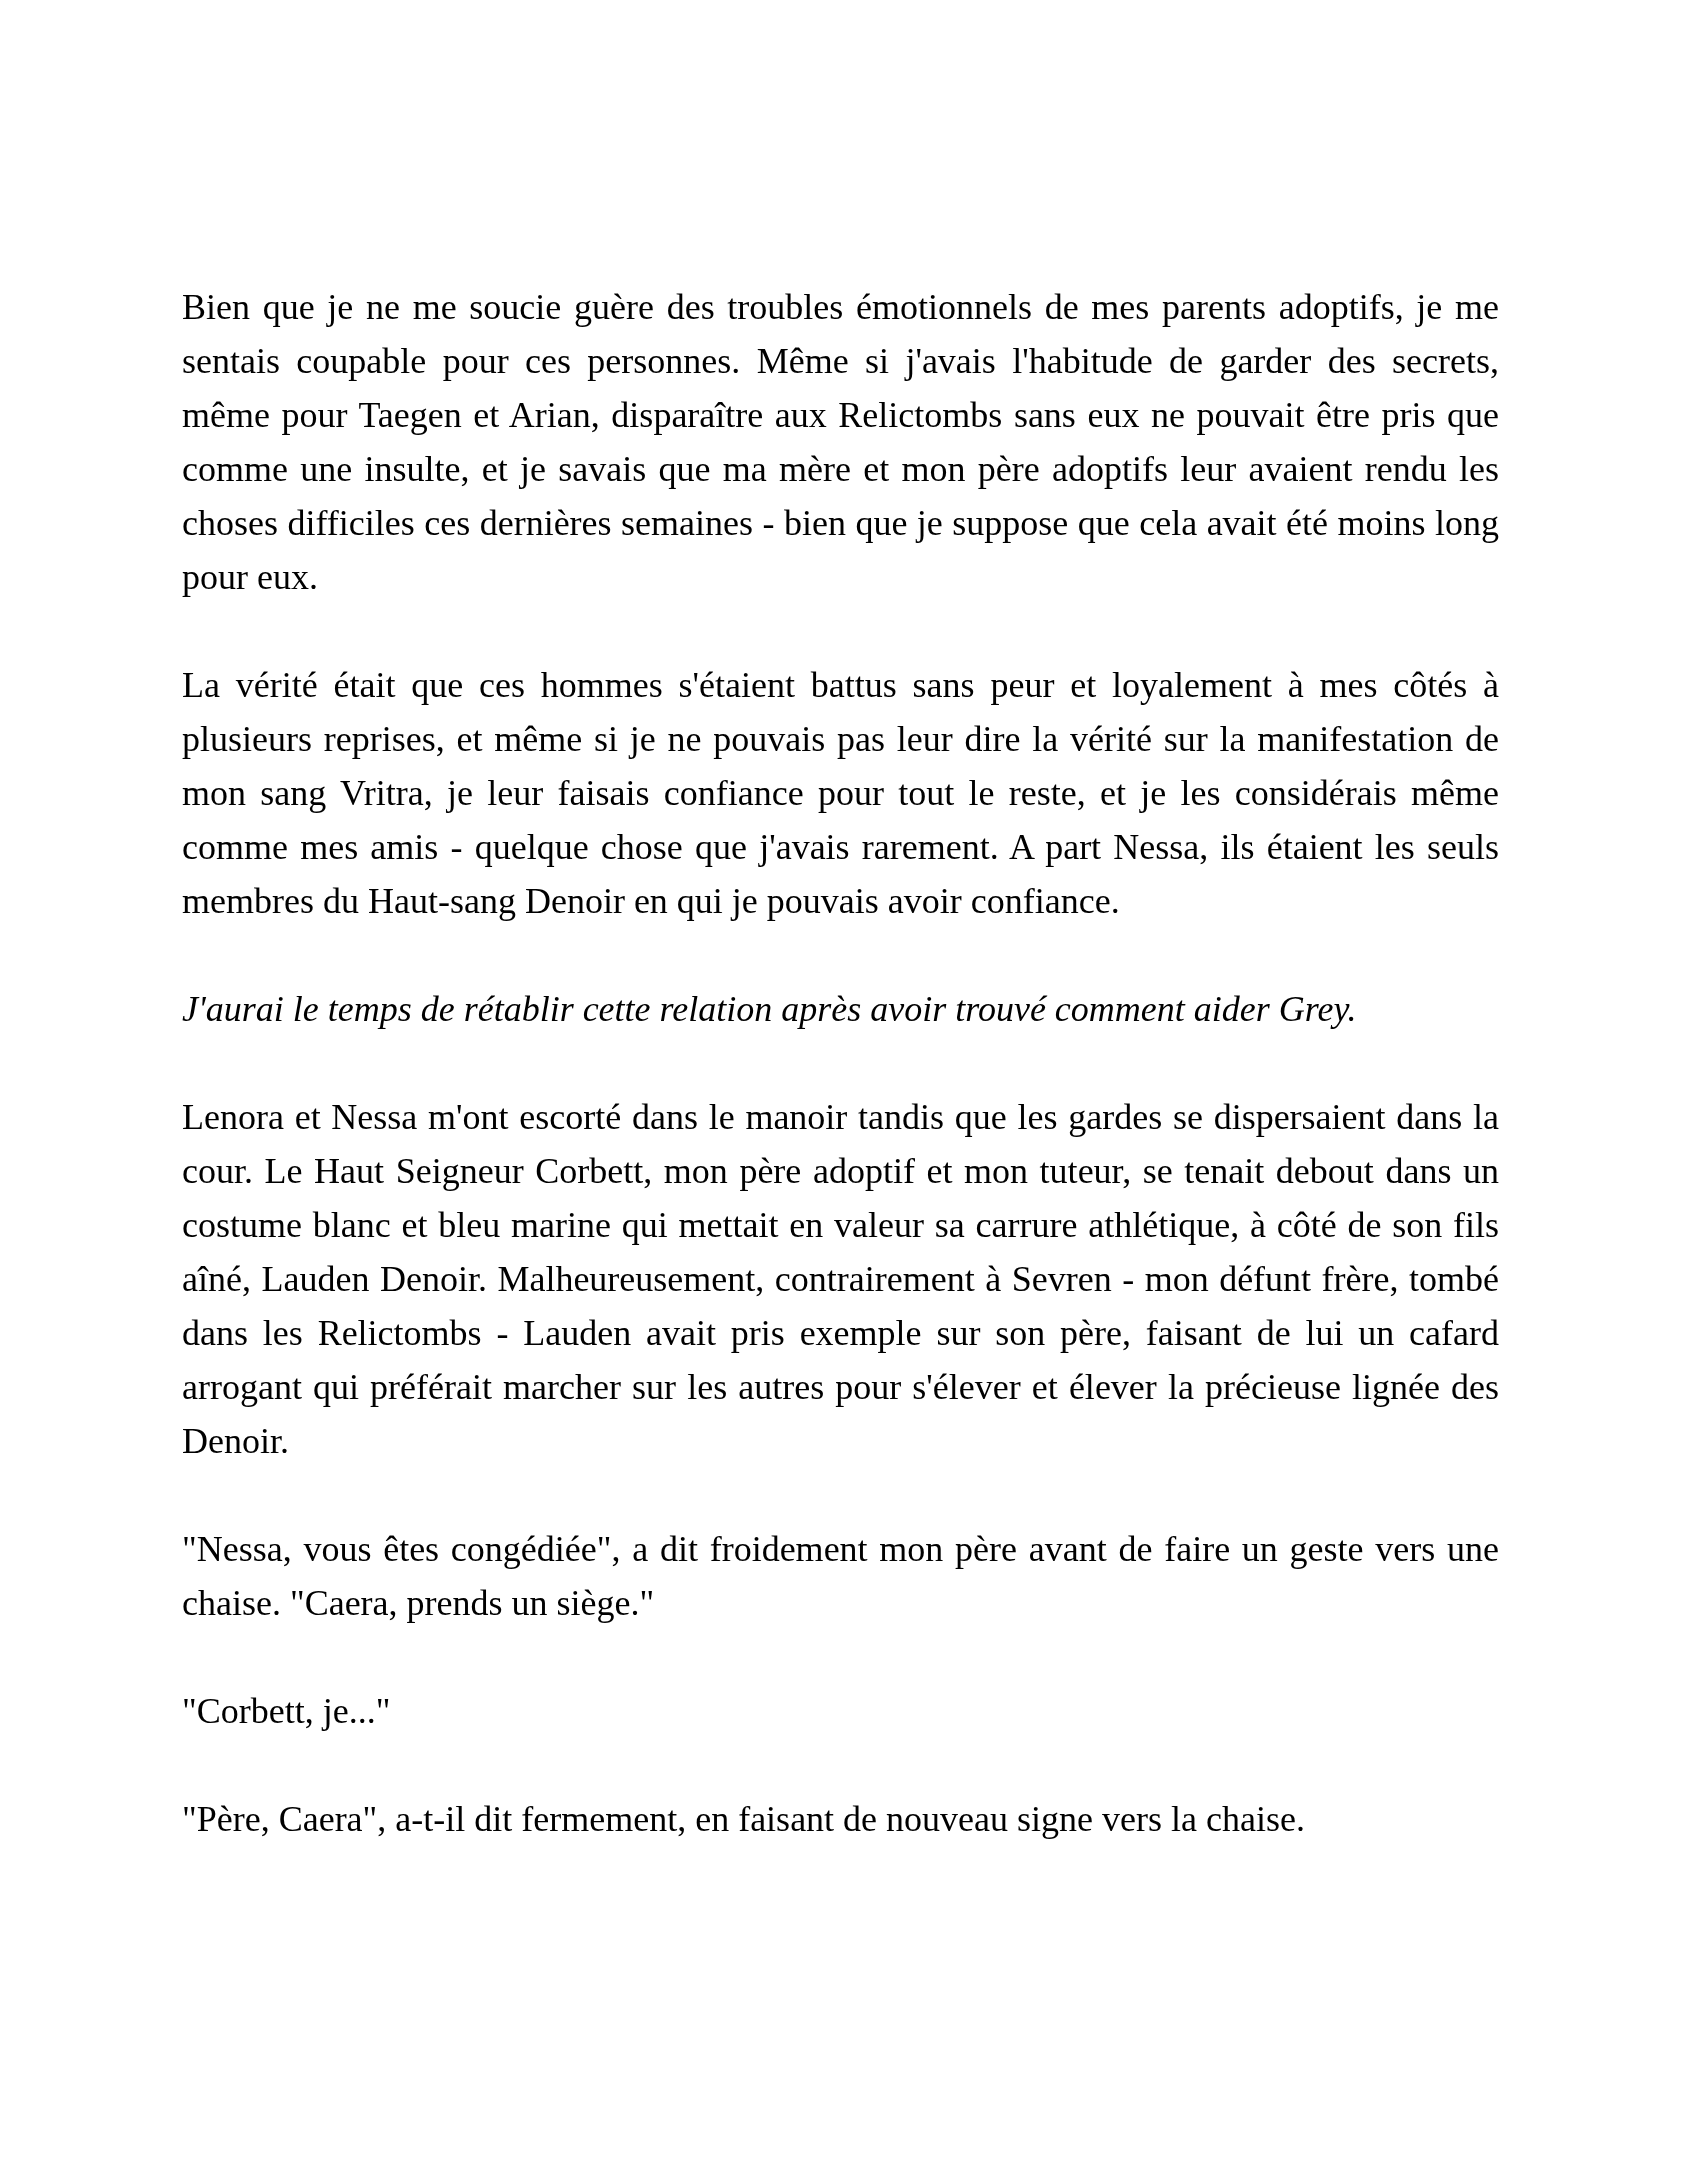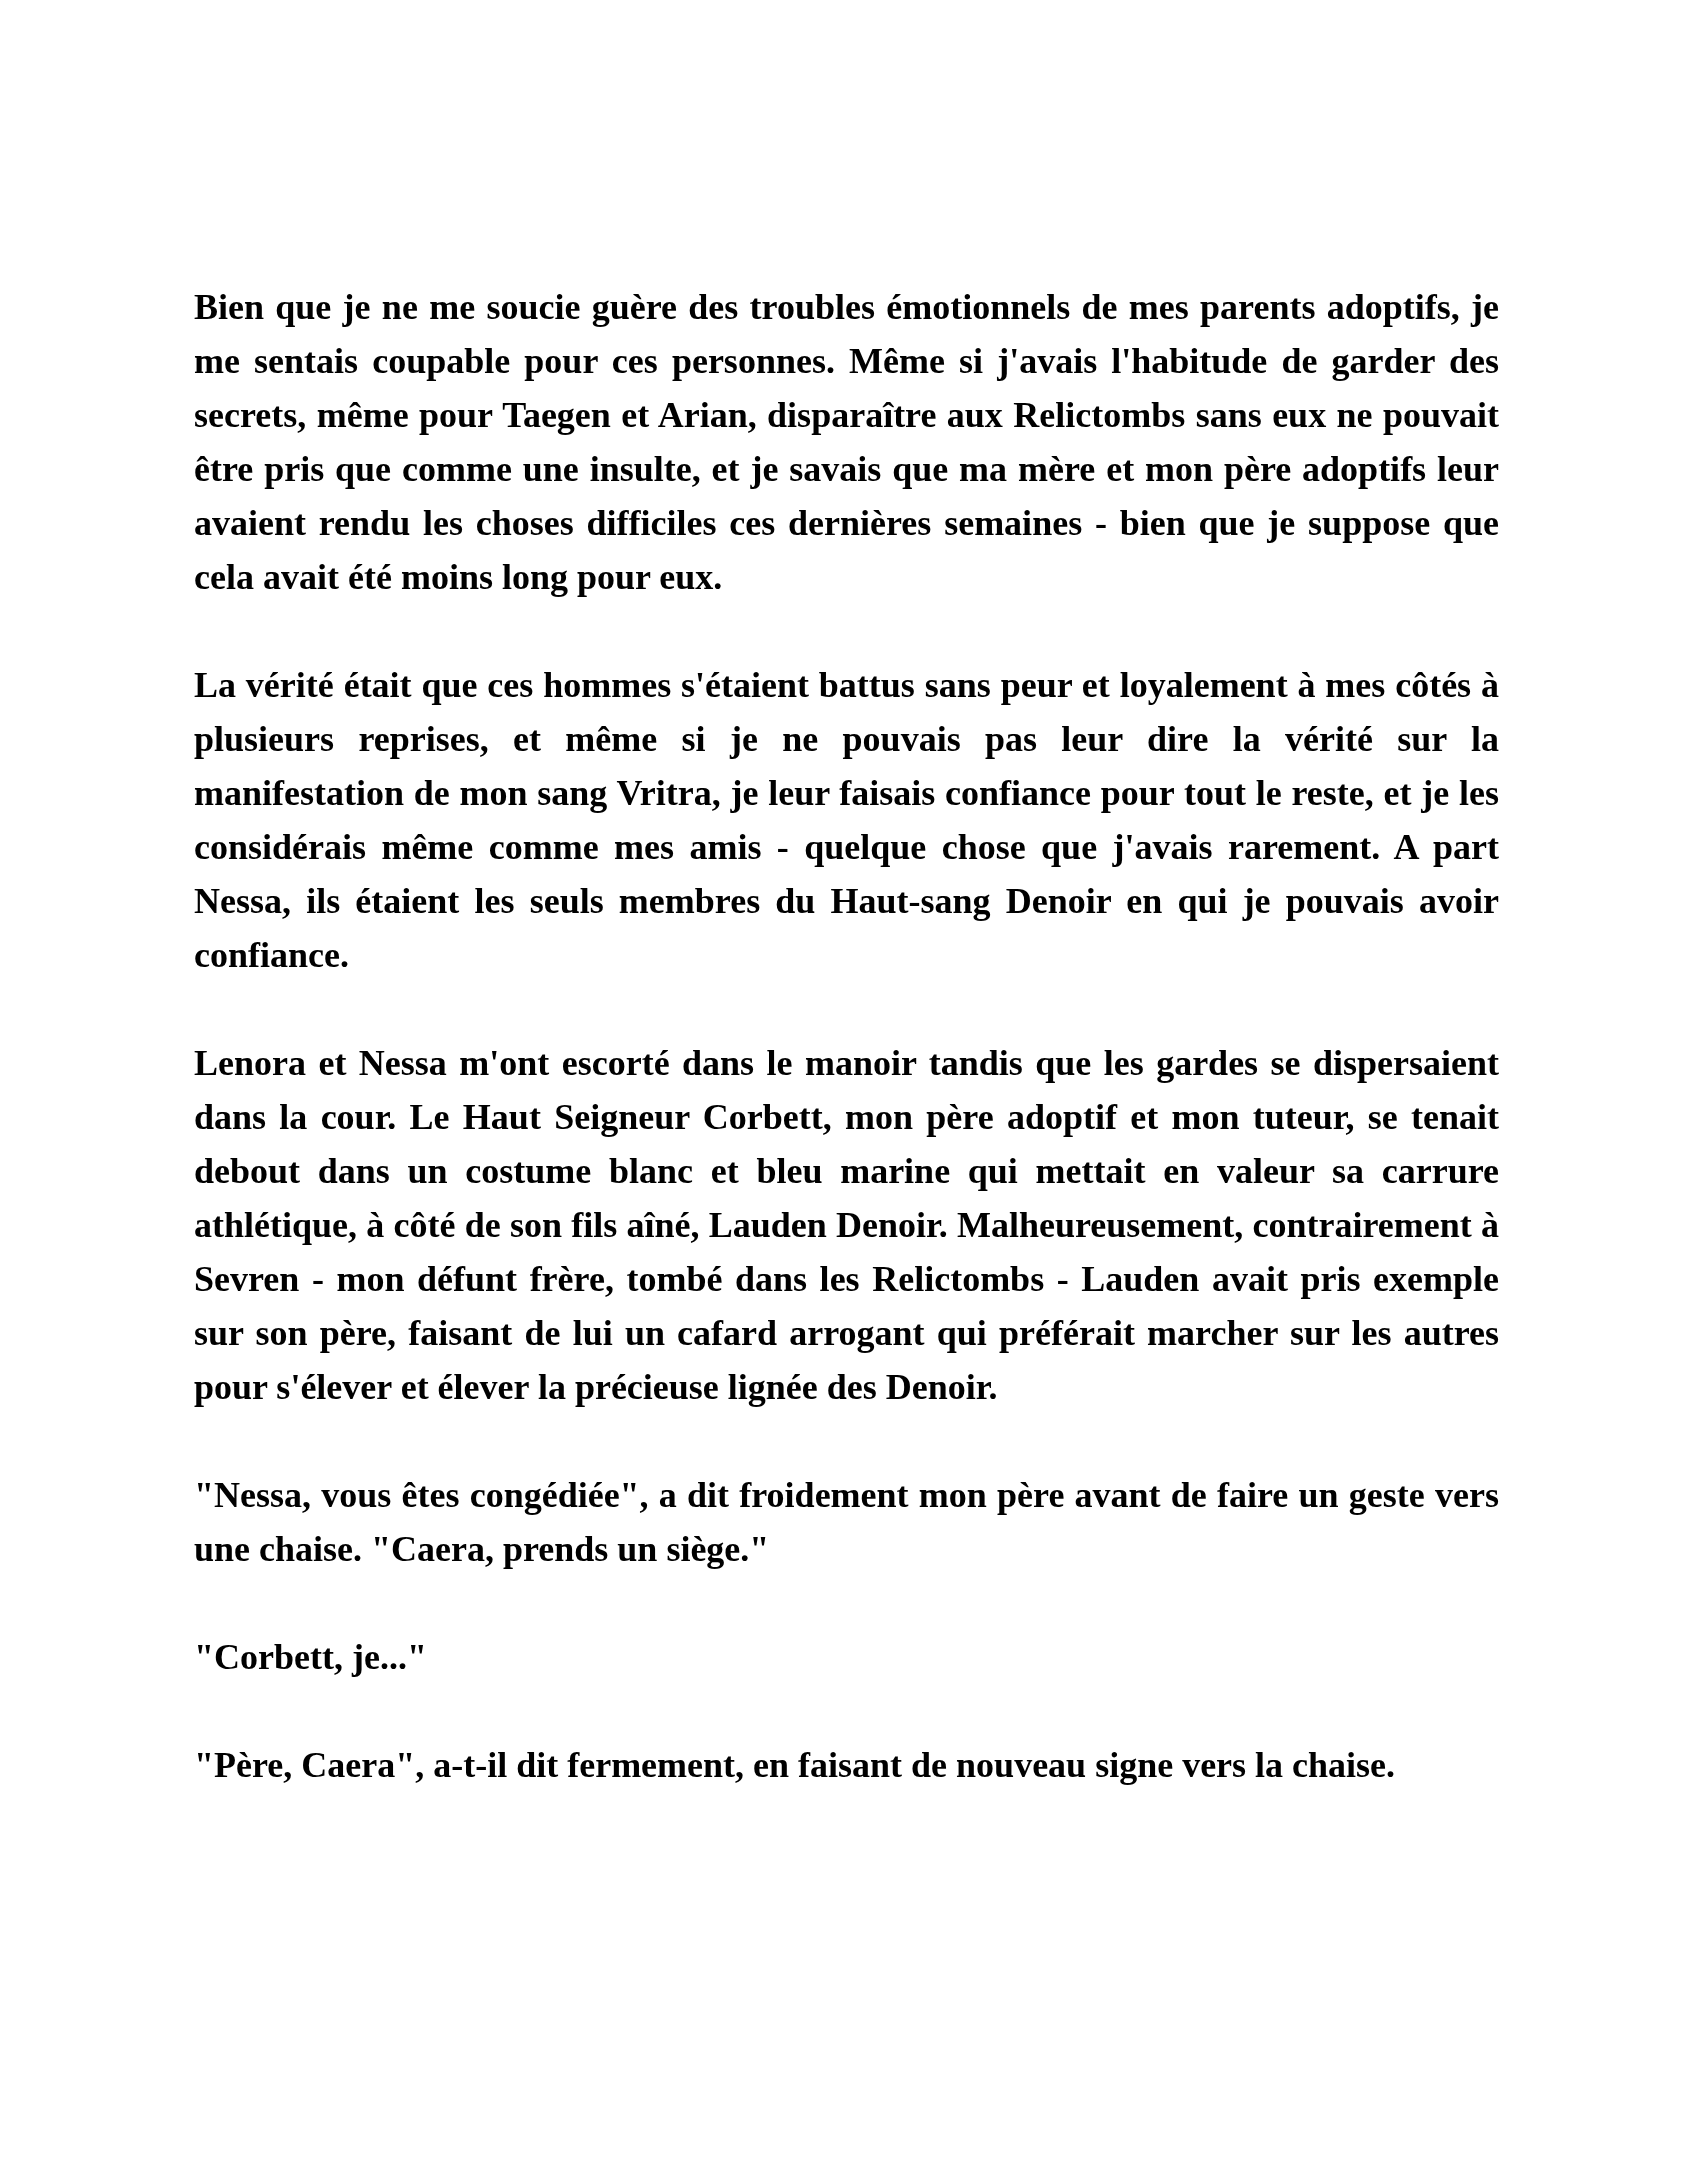--- a/index.html
+++ b/index.html
@@ -17,37 +17,37 @@
       position: absolute;
       left: 182px;
       top: 280px;
       width: 1317px;
       font-family: "Liberation Serif", serif;
       font-size: 36px;
       line-height: 54px;
       color: #000000;
     }
     .para {
-      margin: 0 0 54px 12px;
+      margin: 0 0 54px 0;
       text-align: justify;
       text-align-last: left;
       hyphens: none;
-      font-weight: bold;
     }
     .para.italic {
       font-style: italic;
     }
     .para.short {
       text-align: left;
     }
   </style>
 </head>
 <body>
 
 <div class="page">
   <p class="para">Bien que je ne me soucie guère des troubles émotionnels de mes parents adoptifs, je me sentais coupable pour ces personnes. Même si j'avais l'habitude de garder des secrets, même pour Taegen et Arian, disparaître aux Relictombs sans eux ne pouvait être pris que comme une insulte, et je savais que ma mère et mon père adoptifs leur avaient rendu les choses difficiles ces dernières semaines - bien que je suppose que cela avait été moins long pour eux.</p>
   <p class="para">La vérité était que ces hommes s'étaient battus sans peur et loyalement à mes côtés à plusieurs reprises, et même si je ne pouvais pas leur dire la vérité sur la manifestation de mon sang Vritra, je leur faisais confiance pour tout le reste, et je les considérais même comme mes amis - quelque chose que j'avais rarement. A part Nessa, ils étaient les seuls membres du Haut-sang Denoir en qui je pouvais avoir confiance.</p>
+  <p class="para italic">J'aurai le temps de rétablir cette relation après avoir trouvé comment aider Grey.</p>
   <p class="para">Lenora et Nessa m'ont escorté dans le manoir tandis que les gardes se dispersaient dans la cour. Le Haut Seigneur Corbett, mon père adoptif et mon tuteur, se tenait debout dans un costume blanc et bleu marine qui mettait en valeur sa carrure athlétique, à côté de son fils aîné, Lauden Denoir. Malheureusement, contrairement à Sevren - mon défunt frère, tombé dans les Relictombs - Lauden avait pris exemple sur son père, faisant de lui un cafard arrogant qui préférait marcher sur les autres pour s'élever et élever la précieuse lignée des Denoir.</p>
   <p class="para">"Nessa, vous êtes congédiée", a dit froidement mon père avant de faire un geste vers une chaise. "Caera, prends un siège."</p>
   <p class="para short">"Corbett, je..."</p>
   <p class="para short">"Père, Caera", a-t-il dit fermement, en faisant de nouveau signe vers la chaise.</p>
 </div>
 
 
 </body></html>

